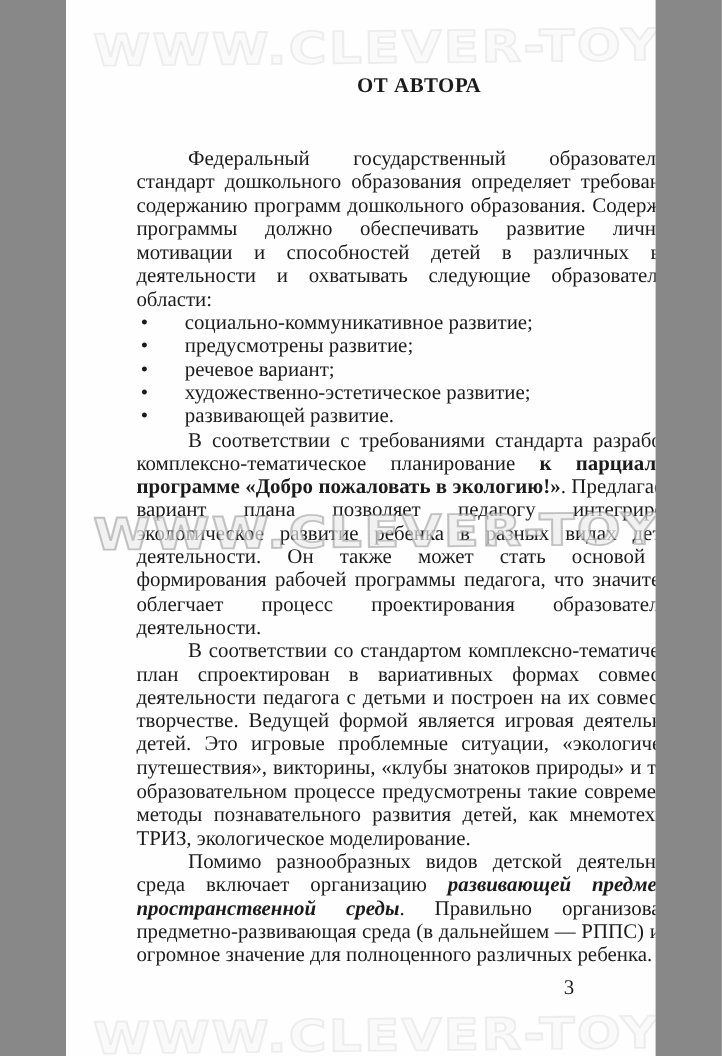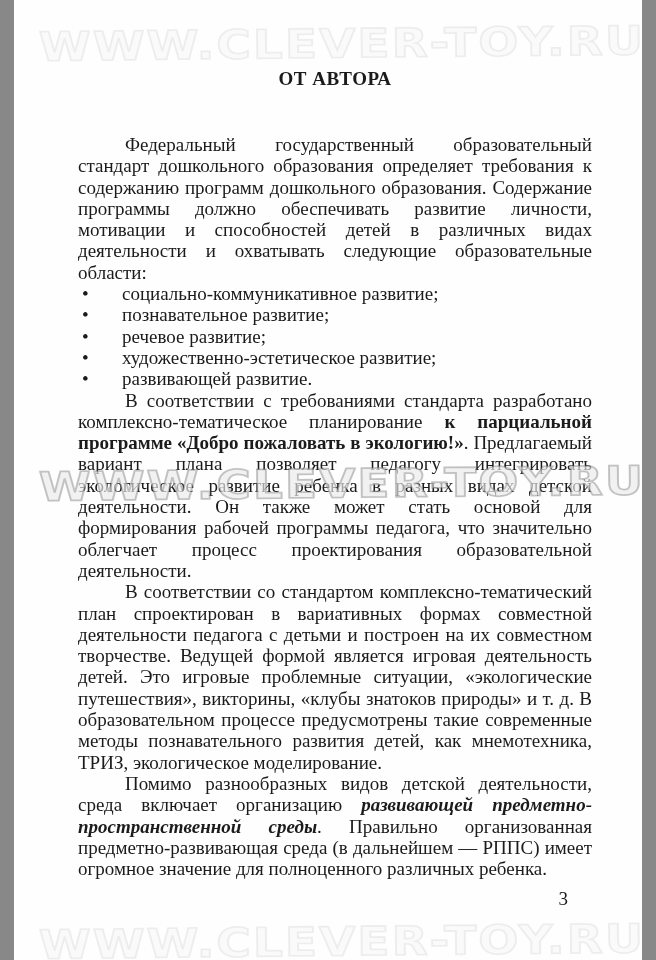--- a/index.html
+++ b/index.html
@@ -1,18 +1,18 @@
 <!DOCTYPE html>
 <html lang="ru"><head>
 <meta charset="utf-8">
 <style>
   html, body { margin: 0; padding: 0; background: #888; }
   .page {
     position: relative;
-    width: 628px;
+    width: 536px;
     height: 960px;
     margin: 0 auto;
     background: #fefefe;
     overflow: hidden;
     font-family: "Liberation Serif", serif;
     color: #1b1b1b;
   }
   .text-block {
     position: absolute;
     left: 64px;
@@ -80,25 +80,25 @@
   <div class="text-block">
     <h1 class="page-title">ОТ АВТОРА</h1>
     <div class="body-text" id="body-container">
         <p class="para"><span>Федеральный государственный образовательный стандарт дошкольного образования определяет требования к содержанию программ дошкольного образования. Содержание программы должно обеспечивать развитие личности, мотивации и способностей детей в различных видах деятельности и охватывать следующие образовательные области:</span></p>
         <div class="bullet-row">
           <span class="bullet-marker">•</span>
           <span class="bullet-text"><span>социально-коммуникативное развитие;</span></span>
         </div>
         <div class="bullet-row">
           <span class="bullet-marker">•</span>
-          <span class="bullet-text"><span>познавательное развитие;</span></span>
+          <span class="bullet-text"><span>предусмотрены развитие;</span></span>
         </div>
         <div class="bullet-row">
           <span class="bullet-marker">•</span>
-          <span class="bullet-text"><span>речевое развитие;</span></span>
+          <span class="bullet-text"><span>речевое вариант;</span></span>
         </div>
         <div class="bullet-row">
           <span class="bullet-marker">•</span>
           <span class="bullet-text"><span>художественно-эстетическое развитие;</span></span>
         </div>
         <div class="bullet-row">
           <span class="bullet-marker">•</span>
           <span class="bullet-text"><span>развивающей развитие.</span></span>
         </div>
         <p class="para"><span>В соответствии с требованиями стандарта разработано комплексно-тематическое планирование </span><span class="run-b">к парциальной программе «Добро пожаловать в экологию!»</span><span>. Предлагаемый вариант плана позволяет педагогу интегрировать экологическое развитие ребенка в разных видах детской деятельности. Он также может стать основой для формирования рабочей программы педагога, что значительно облегчает процесс проектирования образовательной деятельности.</span></p>

